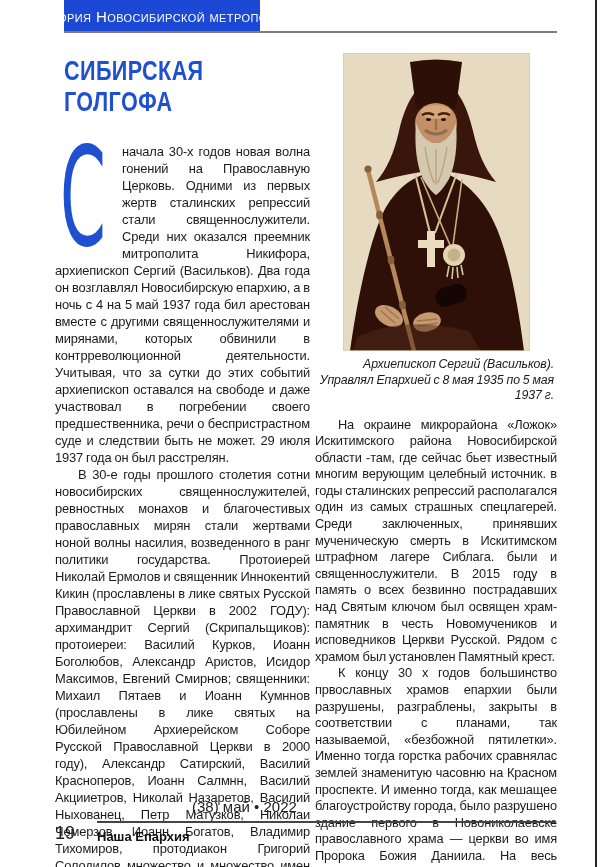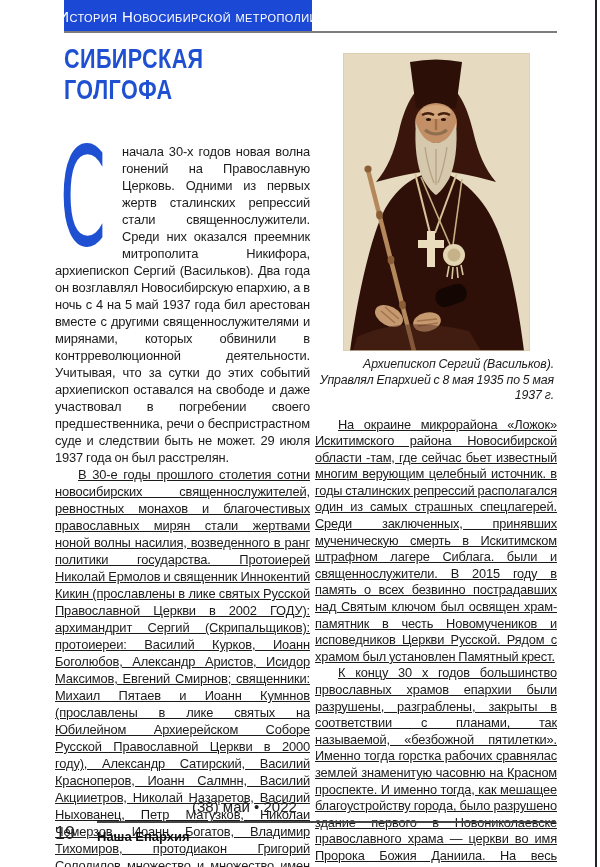--- a/index.html
+++ b/index.html
@@ -1,35 +1,35 @@
 <!DOCTYPE html>
 <html lang="ru"><head>
 <meta charset="utf-8">
 <style>
   html,body{margin:0;padding:0;background:#ffffff;}
   .page{position:relative;width:600px;height:867px;background:#ffffff;overflow:hidden;
         font-family:"Liberation Sans","DejaVu Sans",sans-serif;color:#1b1b1b;}
   
   .page-edge{position:absolute;left:595px;top:0;width:2px;height:867px;background:#23232b;}
   
-  .header-bar{position:absolute;left:64px;top:0;width:248px;height:33px;background:#1b49d6;
+  .header-bar{position:absolute;left:64px;top:0;width:196px;height:33px;background:#1b49d6;
               display:flex;align-items:center;justify-content:center;}
   .header-text{color:#ffffff;font-variant:small-caps;font-size:15px;letter-spacing:.4px;white-space:nowrap;}
   .header-rule{position:absolute;left:64px;top:31px;width:493px;height:2px;background:#7d7d7d;}
   
-  .title{position:absolute;left:64px;top:44px;margin:0;color:#1f50d2;font-weight:700;
+  .title{position:absolute;left:64px;top:56px;margin:0;color:#1f50d2;font-weight:700;
          font-size:27px;line-height:31px;letter-spacing:.5px;}
   .title-line{display:block;transform:scaleX(.8);transform-origin:left top;white-space:nowrap;}
   
   .para{margin:0;text-align:justify;hyphens:auto;-webkit-hyphens:auto;}
   .col-left{position:absolute;left:55px;top:143px;width:255px;font-size:12.9px;line-height:17px;
             letter-spacing:-.15px;word-spacing:-.4px;}
   .col-right{position:absolute;left:315px;top:53px;width:242px;font-size:12.8px;line-height:16.6px;
              letter-spacing:-.15px;word-spacing:-.4px;}
-  .indent{text-indent:23px;text-decoration:underline;}
+  .indent{text-indent:23px;}
   
   .dropcap{float:left;width:46px;height:100px;margin:3px 16px 0 5px;}
   .dropcap svg{overflow:visible;display:block;}
   
   .photo{width:187px;height:298px;margin:0 auto;}
   .photo svg{display:block;}
   .caption{margin:6px auto 0 auto;max-width:236px;text-align:right;font-style:italic;
            font-size:12.3px;line-height:15.5px;color:#1a1a1a;letter-spacing:-.1px;}
   .col-right .para{margin-top:13px;}
   .col-right .para + .para{margin-top:0;}

